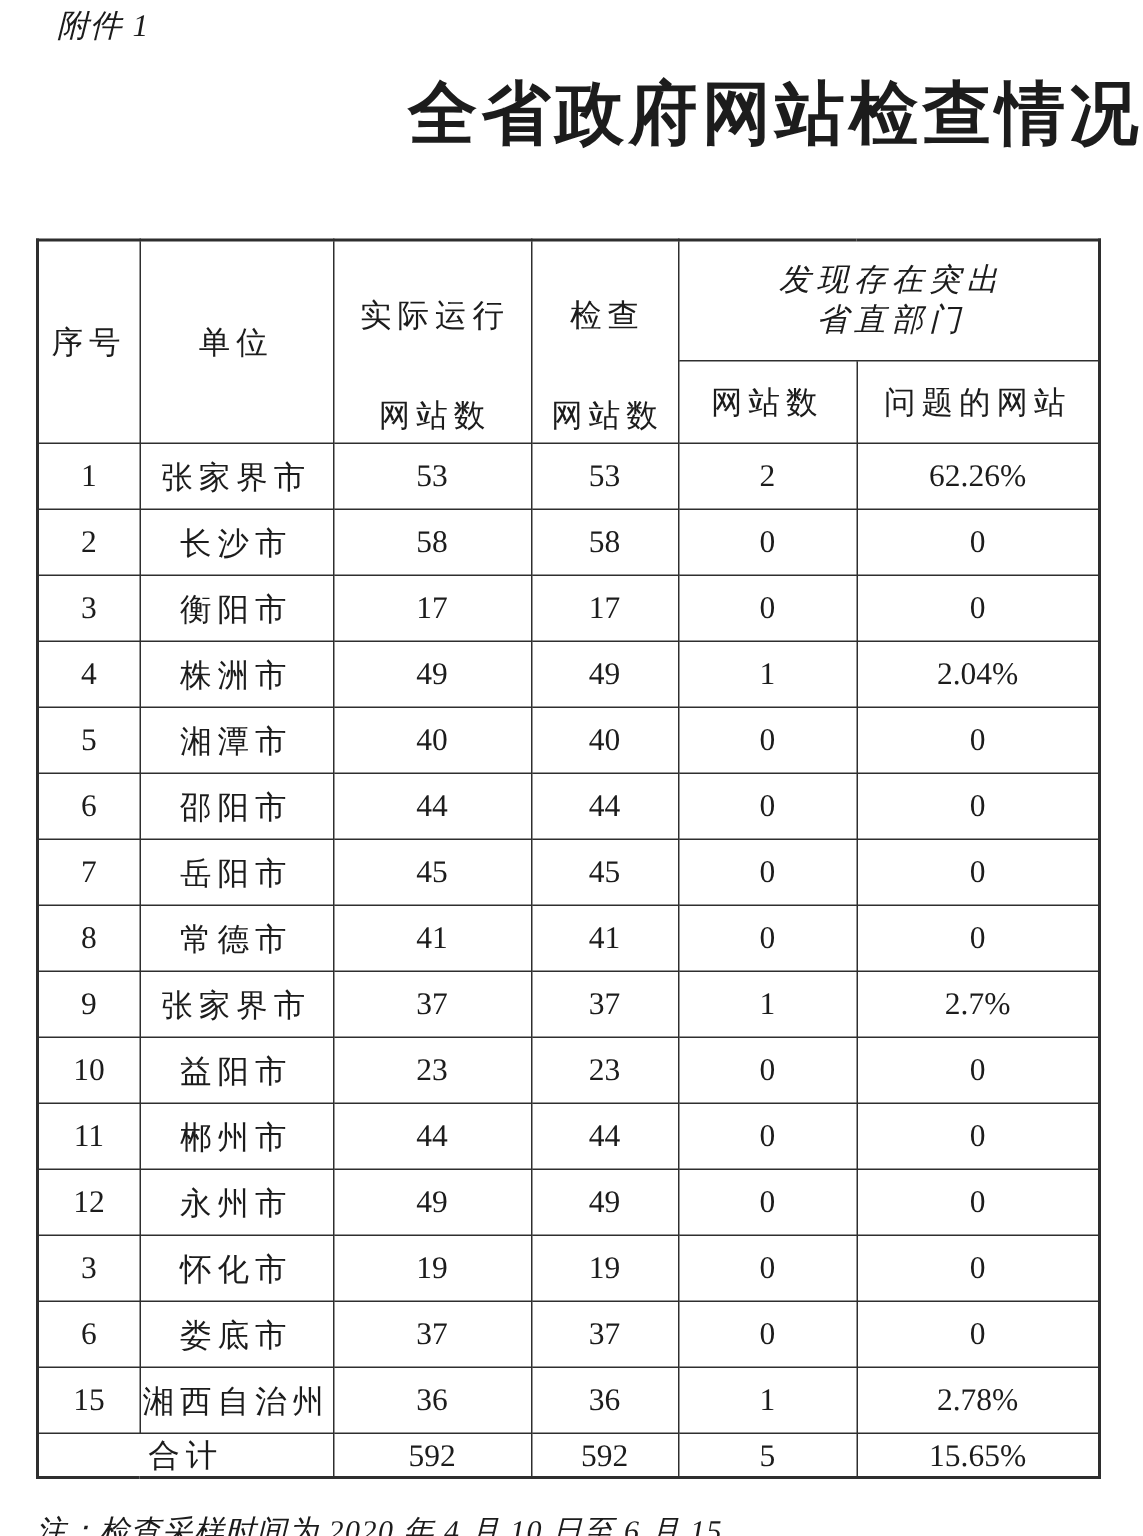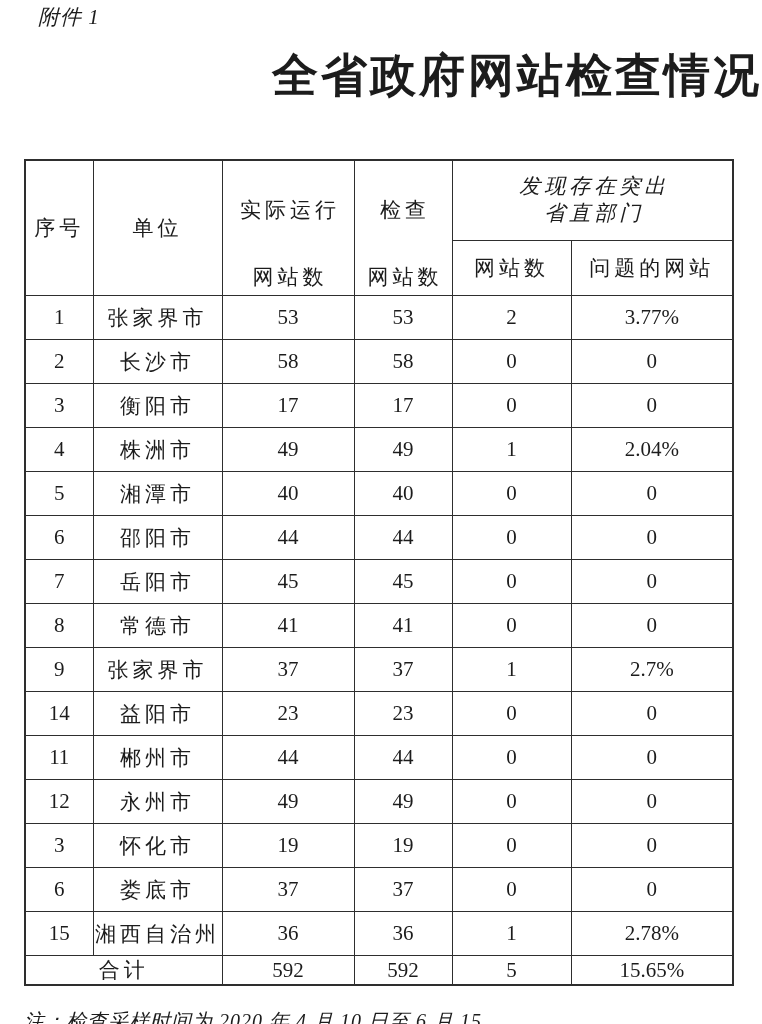--- a/index.html
+++ b/index.html
@@ -97,21 +97,21 @@
       <th class="cn">问题的网站</th>
     </tr>
   </thead>
   <tbody>
     <tr class="data-row">
       <td class="num">1</td>
       <td class="cn">张家界市</td>
       <td class="num">53</td>
       <td class="num">53</td>
       <td class="num">2</td>
-      <td class="num">3.77%</td>
+      <td class="num">62.26%</td>
     </tr>
     <tr class="data-row">
       <td class="num">2</td>
       <td class="cn">长沙市</td>
       <td class="num">58</td>
       <td class="num">58</td>
       <td class="num">0</td>
       <td class="num">0</td>
     </tr>
     <tr class="data-row">
@@ -164,21 +164,21 @@
     </tr>
     <tr class="data-row">
       <td class="num">9</td>
       <td class="cn">张家界市</td>
       <td class="num">37</td>
       <td class="num">37</td>
       <td class="num">1</td>
       <td class="num">2.7%</td>
     </tr>
     <tr class="data-row">
-      <td class="num">14</td>
+      <td class="num">10</td>
       <td class="cn">益阳市</td>
       <td class="num">23</td>
       <td class="num">23</td>
       <td class="num">0</td>
       <td class="num">0</td>
     </tr>
     <tr class="data-row">
       <td class="num">11</td>
       <td class="cn">郴州市</td>
       <td class="num">44</td>

